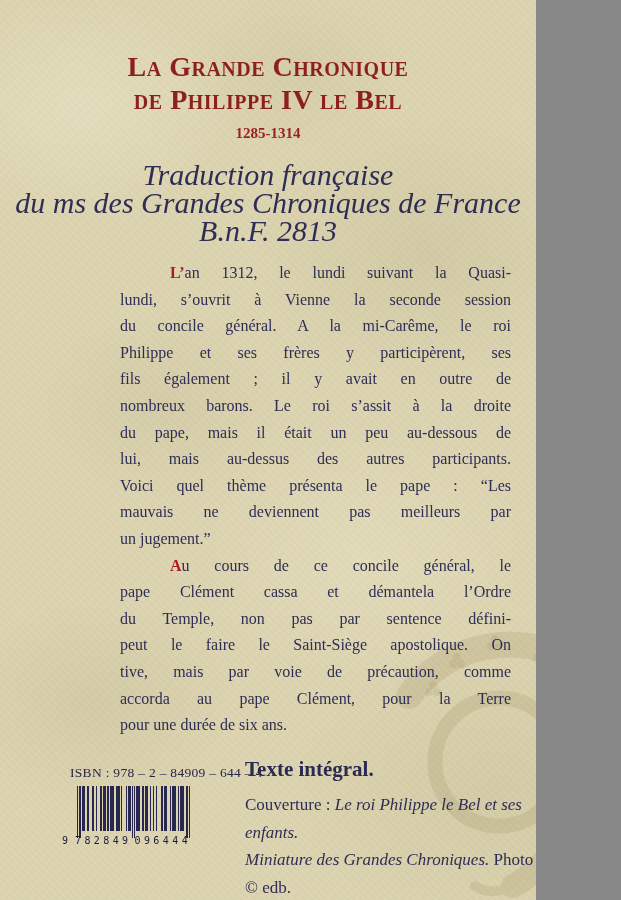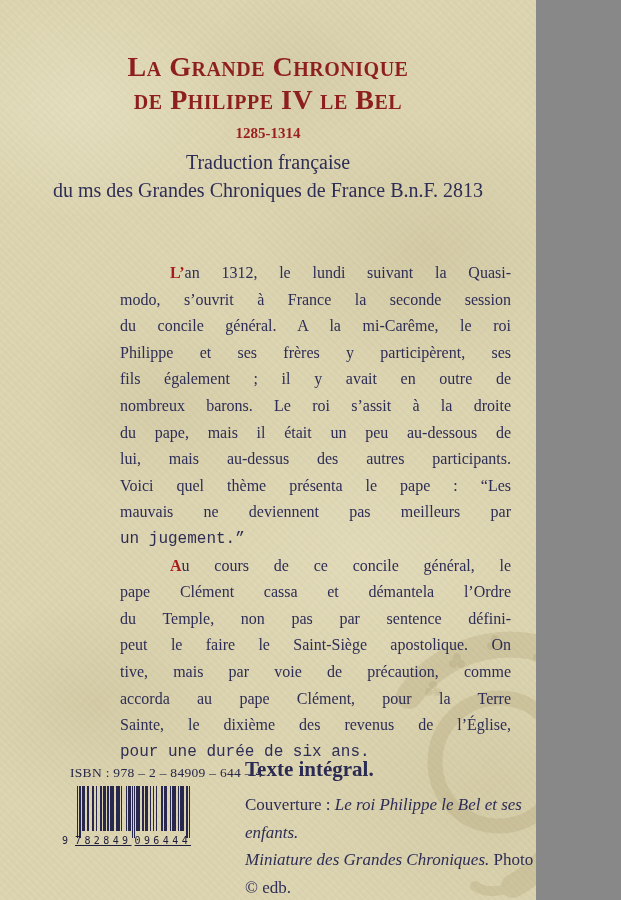--- a/index.html
+++ b/index.html
@@ -17,35 +17,35 @@
       repeating-linear-gradient(45deg, rgba(115,100,58,0.03) 0 2px, rgba(0,0,0,0) 2px 5px),
       repeating-linear-gradient(-45deg, rgba(255,255,240,0.04) 0 3px, rgba(0,0,0,0) 3px 7px);
     font-family:"Liberation Serif", serif;
     color:#2e2d56;
   }
   .ornament { position:absolute; left:391px; top:600px; pointer-events:none; }
   .miniature { position:absolute; left:564px; top:45px; }
   .header { position:absolute; top:50px; left:0; width:100%; text-align:center; }
   .title-line { font-variant:small-caps; color:#8e1f1f; font-weight:bold; font-size:28px; line-height:33px; letter-spacing:0.5px; }
   .title-years { color:#9b1e1e; font-weight:bold; font-size:15px; line-height:30px; margin-top:2px; }
-  .subtitle { color:#2e2d56; font-size:20px; line-height:28px; }
+  .subtitle { margin-top:13px; color:#2e2d56; font-size:30px; line-height:28px;font-style:italic; }
   .body-text { position:absolute; top:237px; left:120px; width:391px; font-size:16px; line-height:26.6px;margin-top:23px; }
   .tline { text-align:justify; text-align-last:justify; }
-  .tline.last { text-align-last:left;font-family:Liberation Mono, monospace; }
+  .tline.last { text-align-last:left; }
   .tline.first { text-indent:50px; }
   .initial { color:#a81c1c; font-weight:bold; }
   .isbn { position:absolute; left:70px; top:765px; font-size:13.5px; letter-spacing:0.3px; color:#26264a; }
   .texte-integral { position:absolute; left:245px; top:757px; font-size:21px; font-weight:bold; color:#2a2a52; }
   .barcode-block { position:absolute; left:62px; top:786px; width:132px; }
   #barcode-svg { position:absolute; left:15px; top:0; }
   #barcode-svg rect { fill:#28284e; }
   .barcode-digits { position:absolute; left:0; top:49px; display:flex; align-items:baseline;
     font-family:"DejaVu Sans Mono", monospace; font-size:10px; color:#1c1c3c; }
   .bd-first { width:13px; letter-spacing:0; }
-  .bd-group { letter-spacing:3.4px; margin-right:3px;text-decoration:underline; }
+  .bd-group { letter-spacing:3.4px; margin-right:3px; }
   .credits { position:absolute; left:245px; top:791px; font-size:17px; line-height:27.5px; color:#2e2d56; }
   .credits .it { font-style:italic; }
 </style>
 </head>
 <body>
 
 <div class="page">
 
   <svg class="ornament" width="230" height="300" viewBox="0 0 230 300">
     <g stroke="#8d7c4c" fill="none" stroke-linecap="round" opacity="0.16">
@@ -196,41 +196,40 @@
     <div class="subtitle">
       <div>Traduction française</div>
       <div>du ms des Grandes Chroniques de France B.n.F. 2813</div>
     </div>
   </div>
 
   <div class="body-text">
     <div class="para">
       <div class="tline first"><span class="initial">L’</span><span>an 1312, le lundi suivant la Quasi-</span></div>
       <div>
-          <div class="tline">modo, s’ouvrit à France la seconde session</div>
+          <div class="tline">lundi, s’ouvrit à Vienne la seconde session</div>
           <div class="tline">du concile général. A la mi-Carême, le roi</div>
           <div class="tline">Philippe et ses frères y participèrent, ses</div>
           <div class="tline">fils également ; il y avait en outre de</div>
           <div class="tline">nombreux barons. Le roi s’assit à la droite</div>
           <div class="tline">du pape, mais il était un peu au-dessous de</div>
           <div class="tline">lui, mais au-dessus des autres participants.</div>
           <div class="tline">Voici quel thème présenta le pape : “Les</div>
           <div class="tline">mauvais ne deviennent pas meilleurs par</div>
           <div class="tline last">un jugement.”</div>
         </div>
     </div>
     <div class="para">
       <div class="tline first"><span class="initial">A</span><span>u cours de ce concile général, le</span></div>
       <div>
           <div class="tline">pape Clément cassa et démantela l’Ordre</div>
           <div class="tline">du Temple, non pas par sentence défini-</div>
           <div class="tline">peut le faire le Saint-Siège apostolique. On</div>
           <div class="tline">tive, mais par voie de précaution, comme</div>
           <div class="tline">accorda au pape Clément, pour la Terre</div>
-          <div class="tline">Sainte, le dixième des revenus de l’Église,</div>
           <div class="tline last">pour une durée de six ans.</div>
         </div>
     </div>
   </div>
 
   <div class="isbn">ISBN : 978 – 2 – 84909 – 644 – 4</div>
   <div class="texte-integral">Texte intégral.</div>
 
   <div class="barcode-block">
     <svg id="barcode-svg" width="113" height="52" viewBox="0 0 95 46" preserveAspectRatio="none" shape-rendering="crispEdges">

